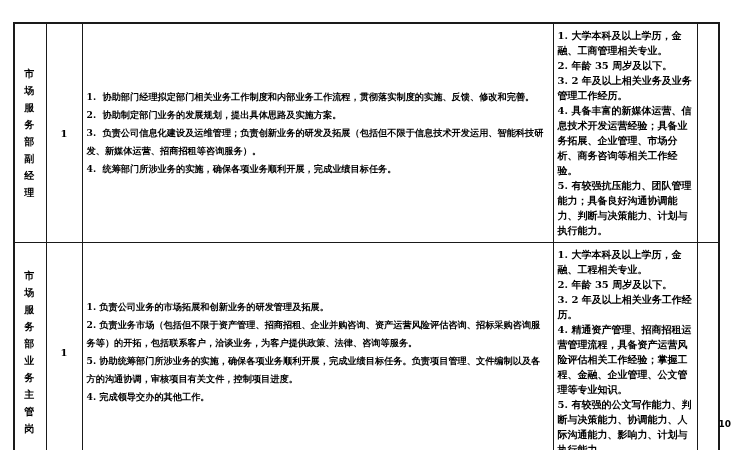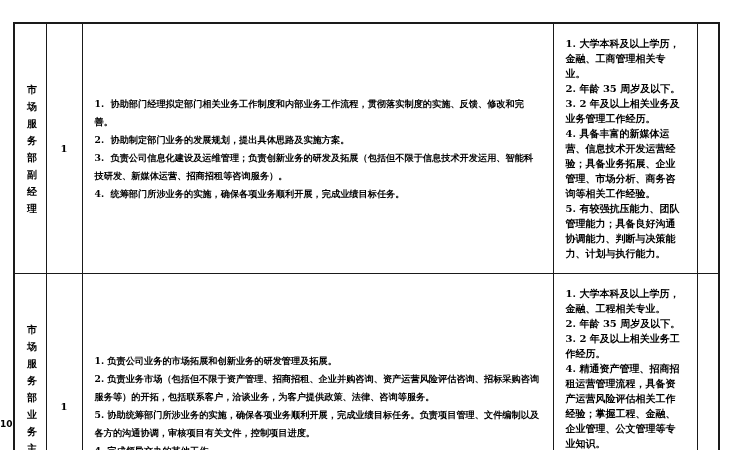--- a/index.html
+++ b/index.html
@@ -23,21 +23,21 @@
     width: 705px;
     height: 383px;
     border-collapse: collapse;
     table-layout: fixed;
     border: 2px solid #1a1a1a;
   }
   table.job-table td {
     border: 1px solid #1a1a1a;
     vertical-align: middle;
     font-weight: bold;
-    padding: 12px;
+    padding: 4px;
     overflow: hidden;
   }
   tr.row-1 { height: 186px; }
   tr.row-2 { height: 197px; }
   td.pos-cell {
     text-align: center;
     font-size: 10px;
     line-height: 17px;
     letter-spacing: 2px;
     white-space: pre-line;
@@ -61,21 +61,21 @@
     text-align: left;
   }
   td.notes-cell {
     background: #ffffff;
   }
   .page-number {
     position: absolute;
     left: 0;
     top: 419px;
     width: 731px;
-    text-align: left;
+    text-align: right;
     font-size: 9px;
     font-weight: bold;
     font-family: "DejaVu Sans", "Liberation Sans", sans-serif;
   }
 </style>
 </head>
 <body>
 
 <div class="page">
 

